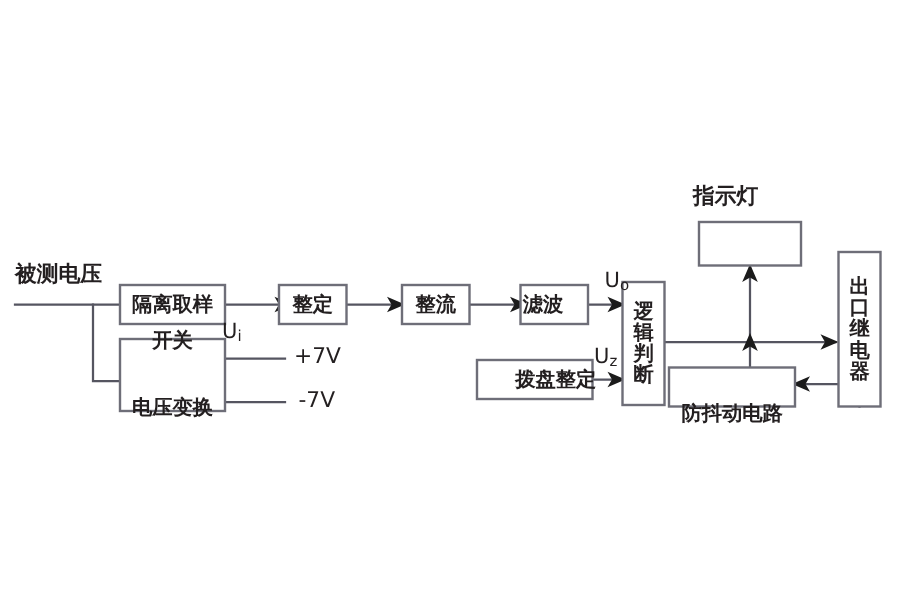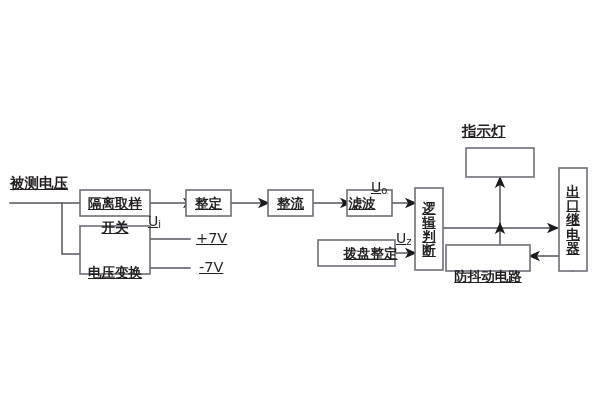--- a/index.html
+++ b/index.html
@@ -41,21 +41,20 @@
     fill: #1b1b1b;
     stroke: none;
   }
   .lbl {
     position: absolute;
     color: #231f20;
     font-family: "DejaVu Sans", "Liberation Sans", sans-serif;
     white-space: nowrap;
     line-height: 1.05;
     letter-spacing: 0px;
-    text-decoration: underline;
   }
   .blk-label {
     display: flex;
     align-items: center;
     justify-content: center;
     text-align: center;
     font-size: 13.5px;
     font-weight: 600;
     border-radius: 11px;
   }
@@ -203,21 +202,21 @@
     <span>口</span>
     <span>继</span>
     <span>电</span>
     <span>器</span>
   </div>
 
   <div class="lbl sig-label" style="left:148px; top:180px;margin-top:34px;">
     <span>U</span><sub>i</sub>
   </div>
 
-  <div class="lbl sig-label" style="left:371px; top:180px;">
+  <div class="lbl sig-label" style="left:403px; top:180px;">
     <span>U</span><sub>o</sub>
   </div>
 
   <div class="lbl sig-label" style="left:396px; top:231px;">
     <span>U</span><sub>z</sub>
   </div>
 
   <div class="lbl rail-label" style="left:196px; top:231px;">+7V</div>
 
   <div class="lbl rail-label" style="left:199px; top:260px;">-7V</div>

